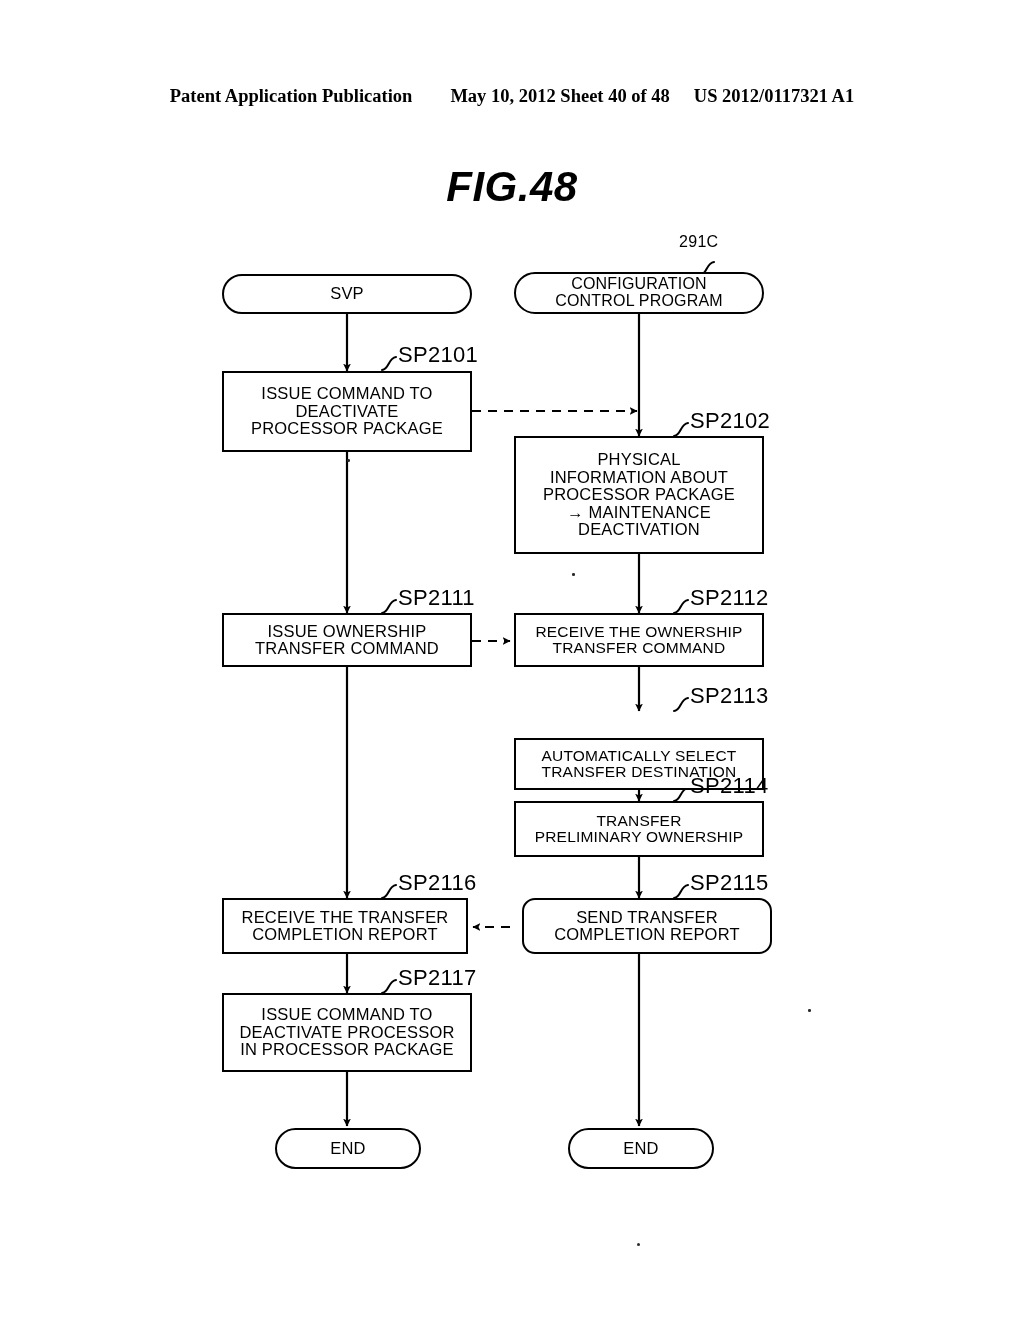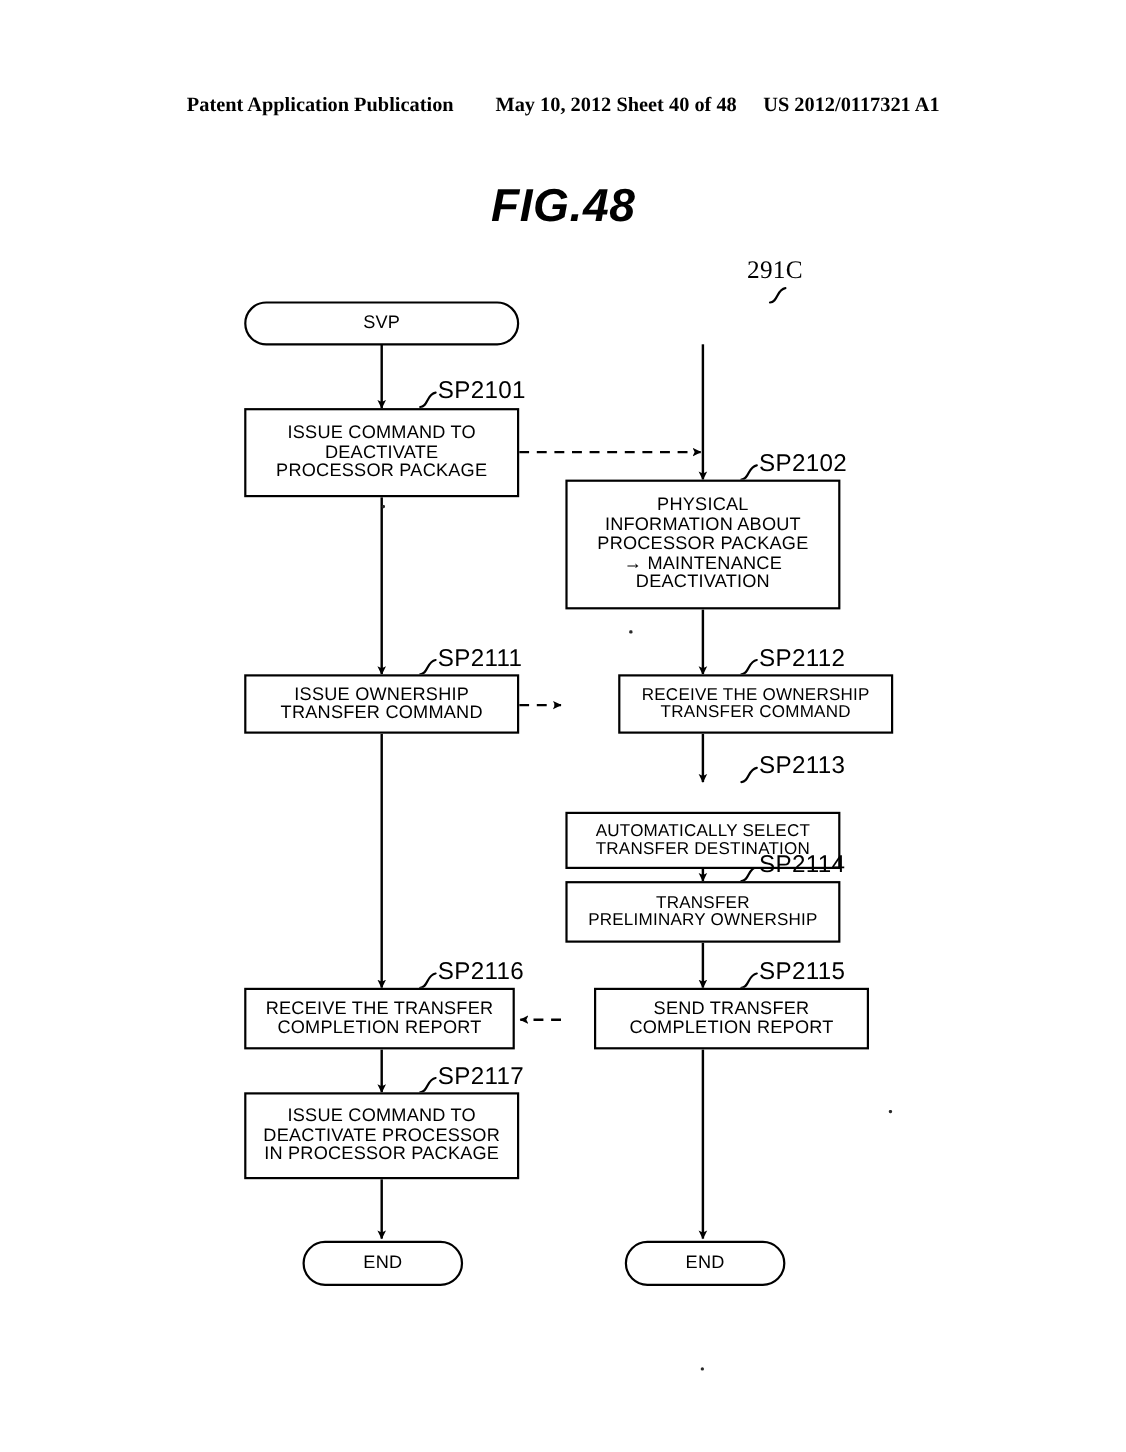--- a/index.html
+++ b/index.html
@@ -94,22 +94,22 @@
   .step-label {
     position: absolute;
     font-family: Liberation Sans, sans-serif;
     font-size: 22px;
     letter-spacing: 0.3px;
     white-space: nowrap;
     text-align: right;
   }
   .ref-label {
     position: absolute;
-    font-family: Liberation Serif, serif;
-    font-size: 23px;
+    font-family: Liberation Sans, sans-serif;
+    font-size: 16px;
     letter-spacing: 0.3px;
     white-space: nowrap;
   }
 
   
   .speck {
     position: absolute;
     background: #2a2a2a;
     border-radius: 50%;
   }
@@ -210,50 +210,54 @@
     <span>ISSUE COMMAND TO
 DEACTIVATE PROCESSOR
 IN PROCESSOR PACKAGE</span>
   </div>
   <div class="step-label" style="left:398px; top:965px;">SP2117</div>
 
   <div class="node rounded" style="left:275px; top:1128px; width:146px; height:41px;">
     <span>END</span>
   </div>
 
+  <div class="node rounded" style="left:514px; top:272px; width:250px; height:42px; font-size:16px;">
+    <span>CONFIGURATION
+CONTROL PROGRAM</span>
+  </div>
   <div class="ref-label" style="left:679px; top:233px;">291C</div>
 
   <div class="node proc" style="left:514px; top:436px; width:250px; height:118px;">
     <span>PHYSICAL
 INFORMATION ABOUT
 PROCESSOR PACKAGE
 → MAINTENANCE
 DEACTIVATION</span>
   </div>
   <div class="step-label" style="left:690px; top:408px;">SP2102</div>
 
-  <div class="node proc" style="left:514px; top:613px; width:250px; height:54px; font-size:15.5px;margin-left:48px;">
+  <div class="node proc" style="left:514px; top:613px; width:250px; height:54px; font-size:15.5px;">
     <span>RECEIVE THE OWNERSHIP
 TRANSFER COMMAND</span>
   </div>
   <div class="step-label" style="left:690px; top:585px;">SP2112</div>
 
   <div class="node proc" style="left:514px; top:738px; width:250px; height:52px; font-size:15.5px;">
     <span>AUTOMATICALLY SELECT
 TRANSFER DESTINATION</span>
   </div>
   <div class="step-label" style="left:690px; top:683px;">SP2113</div>
 
   <div class="node proc" style="left:514px; top:801px; width:250px; height:56px; font-size:15.5px;">
     <span>TRANSFER
 PRELIMINARY OWNERSHIP</span>
   </div>
   <div class="step-label" style="left:690px; top:773px;">SP2114</div>
 
-  <div class="node proc" style="left:540px; top:898px; width:250px; height:56px;">
+  <div class="node proc" style="left:522px; top:898px; width:250px; height:56px;border-radius:13px;">
     <span>SEND TRANSFER
 COMPLETION REPORT</span>
   </div>
   <div class="step-label" style="left:690px; top:870px;">SP2115</div>
 
   <div class="node rounded" style="left:568px; top:1128px; width:146px; height:41px;">
     <span>END</span>
   </div>
 
   <div class="speck" style="left:347px; top:459px; width:2.5px; height:2.5px;"></div>

